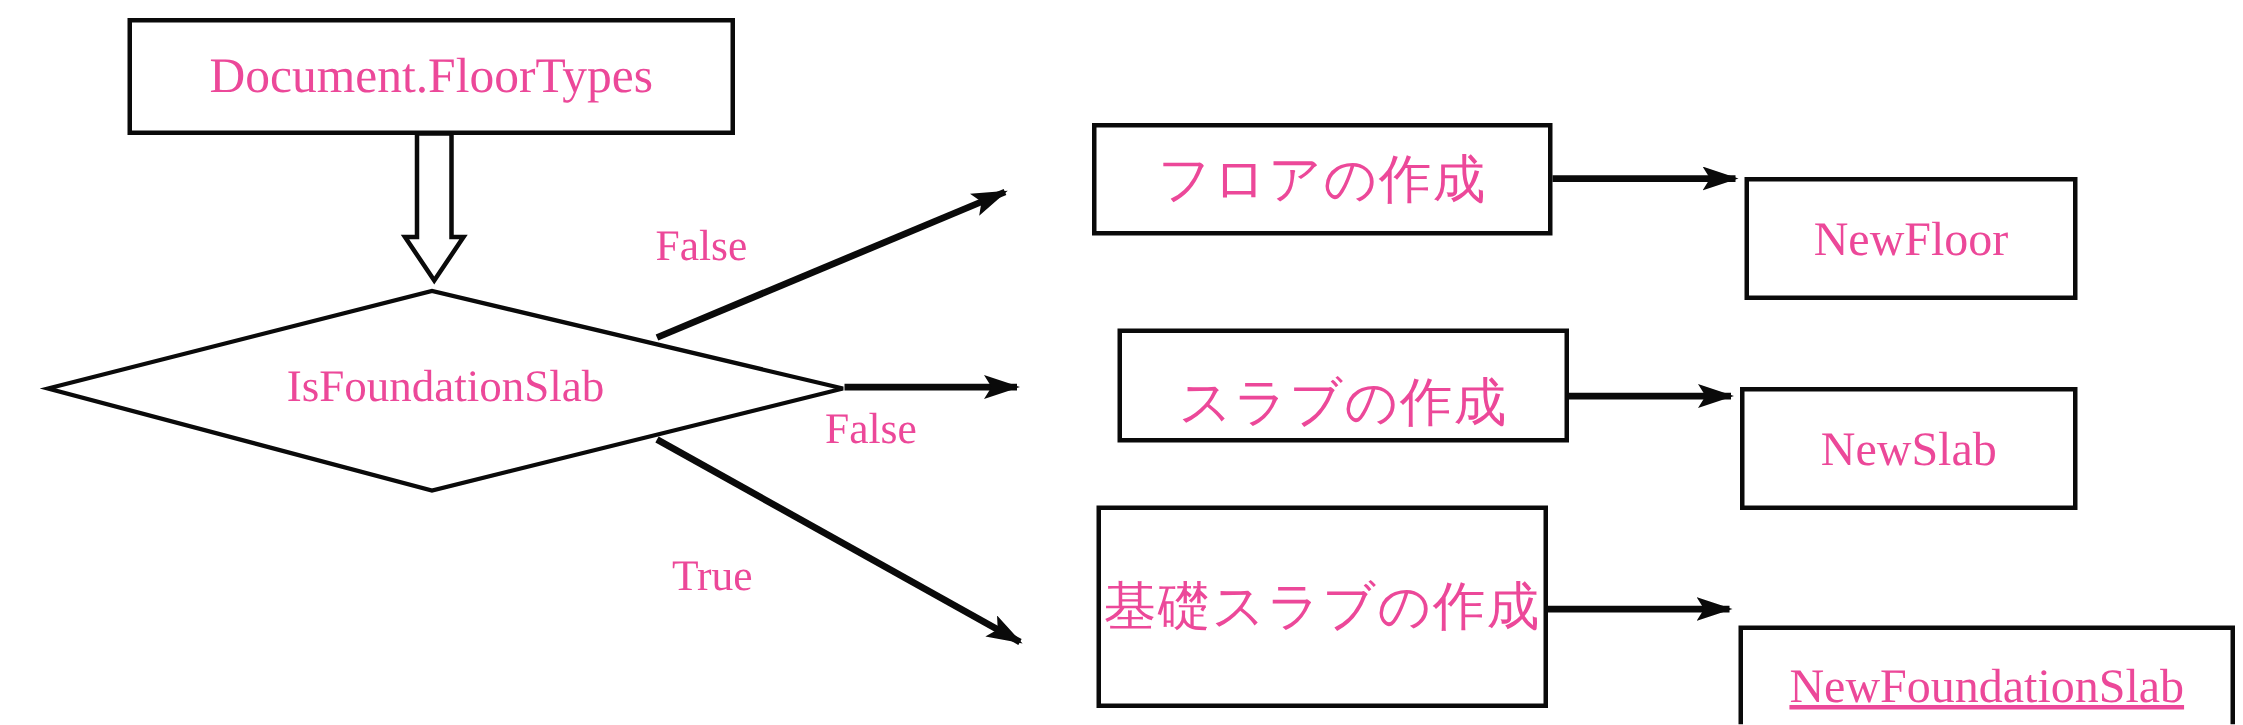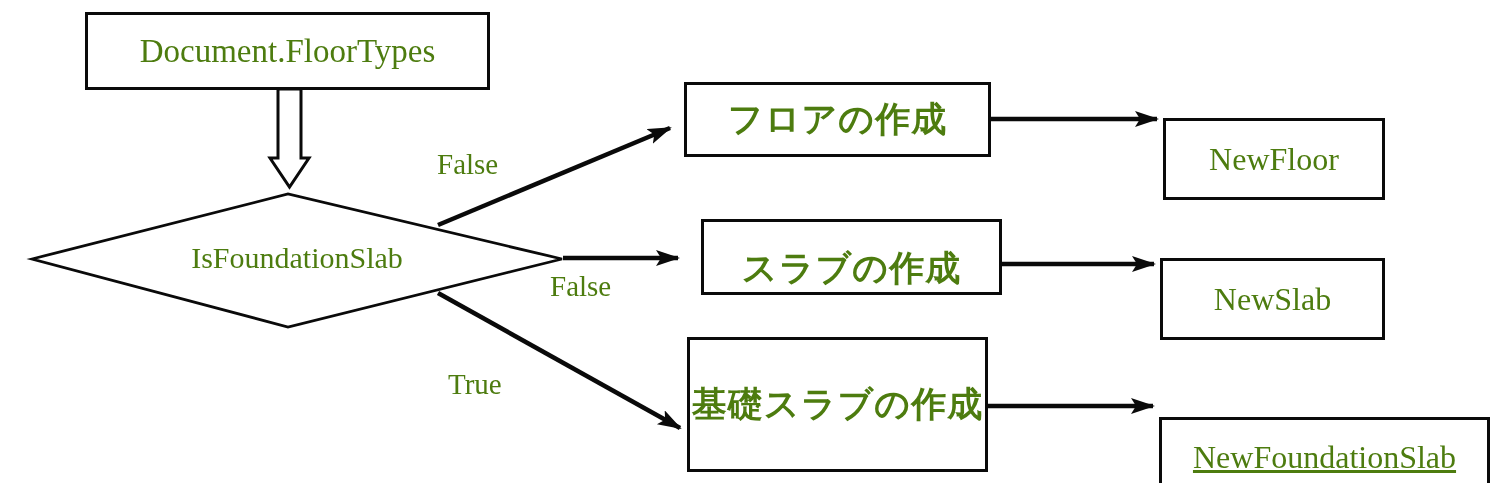--- a/index.html
+++ b/index.html
@@ -6,21 +6,21 @@
     margin: 0;
     padding: 0;
     background: #ffffff;
   }
   .canvas {
     position: relative;
     width: 1495px;
     height: 483px;
     background: #ffffff;
     font-family: "Liberation Serif", "DejaVu Serif", serif;
-    color: #4d7c0f;
+    color: #ec4899;
     overflow: hidden;
   }
   .wires {
     position: absolute;
     left: 0;
     top: 0;
     width: 1495px;
     height: 483px;
   }
   .node {
@@ -30,23 +30,24 @@
     display: flex;
     align-items: center;
     justify-content: center;
     text-align: center;
     box-sizing: border-box;
   }
   .serif-label { font-family: "Liberation Serif", "DejaVu Serif", serif; }
   .start-node    { left: 85px;  top: 12px;  width: 405px; height: 78px;  font-size: 33px; }
   .process-node  {
     font-family: "Liberation Sans", "DejaVu Sans", sans-serif;
-    font-weight: 700;
+    font-weight: 400;
     font-size: 35px;
     letter-spacing: 1px;
+    margin-left: 44px;
   }
   .process-floor          { left: 684px; top: 82px;  width: 307px; height: 75px; }
   .process-slab           { left: 701px; top: 219px; width: 301px; height: 76px; align-items: flex-end; }
   .process-foundationslab { left: 687px; top: 337px; width: 301px; height: 135px; text-align: right; }
   .result-node { font-size: 32px; margin-top: 40px; }
   .result-floor          { left: 1163px; top: 78px;  width: 222px; height: 82px; }
   .result-slab           { left: 1160px; top: 218px; width: 225px; height: 82px; }
   .result-foundationslab { left: 1159px; top: 377px; width: 331px; height: 81px; text-decoration: underline; }
   .decision-label {
     position: absolute;

